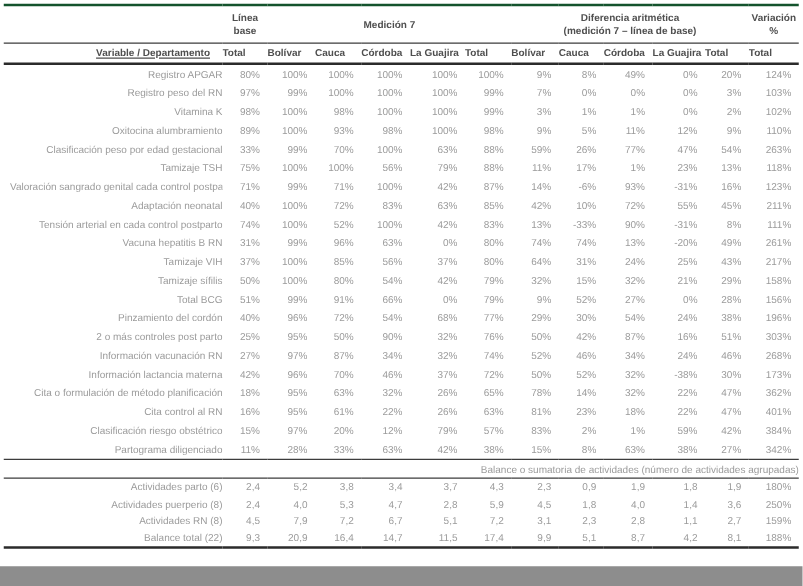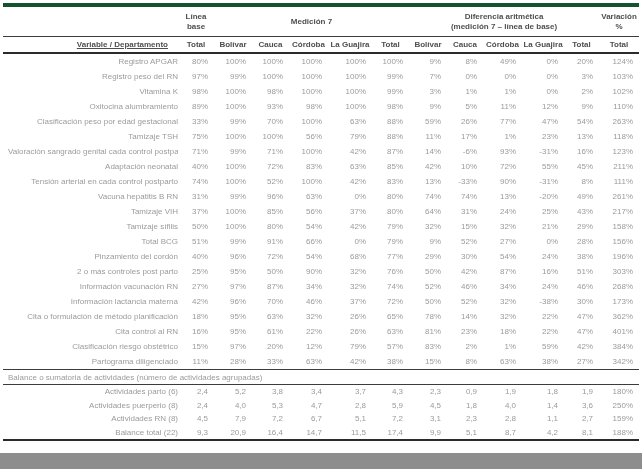--- a/index.html
+++ b/index.html
@@ -3,43 +3,43 @@
 <meta charset="utf-8">
 <style>
   html, body { margin:0; padding:0; }
   body {
     width:642px; height:469px; position:relative; background:#ffffff;
     font-family:"Liberation Sans", sans-serif; overflow:hidden;
   }
   .table-wrap { position:absolute; left:3px; top:3px; width:636px; }
   table {
     width:636px; table-layout:fixed; border-collapse:collapse;
-    border-top:4px solid #14532d;
+    border-top:2px solid #14532d;
   }
   th, td { padding:0; font-weight:normal; overflow:hidden; white-space:nowrap; }
   
   tr.group-row th {
     height:29px; font-size:8px; font-weight:bold; color:#4f4f4f;
     text-align:center; vertical-align:middle; white-space:pre-line;
     border-bottom:1px solid #3c3c3c; line-height:10px;
   }
   
   tr.colhead-row th {
     height:15px; font-size:8px; font-weight:bold; color:#4f4f4f;
-    text-align:center; vertical-align:middle;
+    text-align:left; vertical-align:middle;
     border-bottom:2px solid #2b2b2b;
   }
   tr.colhead-row th.label-col { text-align:right; padding-right:10px;text-decoration:underline; }
   
   tbody td { height:15px; font-size:8px; color:#9b9b9b; vertical-align:middle; }
   tbody td.label-cell { text-align:right; padding-left:5px; }
   tbody td.num { text-align:right; padding-right:6px; }
   tr.section-row td {
     border-top:1px solid #3c3c3c; border-bottom:1px solid #3c3c3c;
-    height:14px; text-align:left; padding-left:5px; color:#9b9b9b;
+    height:14px; text-align:right; padding-left:5px; color:#9b9b9b;
   }
   tr.balance-row td { height:13.5px;margin-left:48px; }
   tr.last-row td { border-bottom:2px solid #2b2b2b; }
   .footer-bar {
     position:absolute; left:0; top:453px; width:642px; height:16px;
     background:#8d8d8d;
   }
 </style>
 </head>
 <body>

